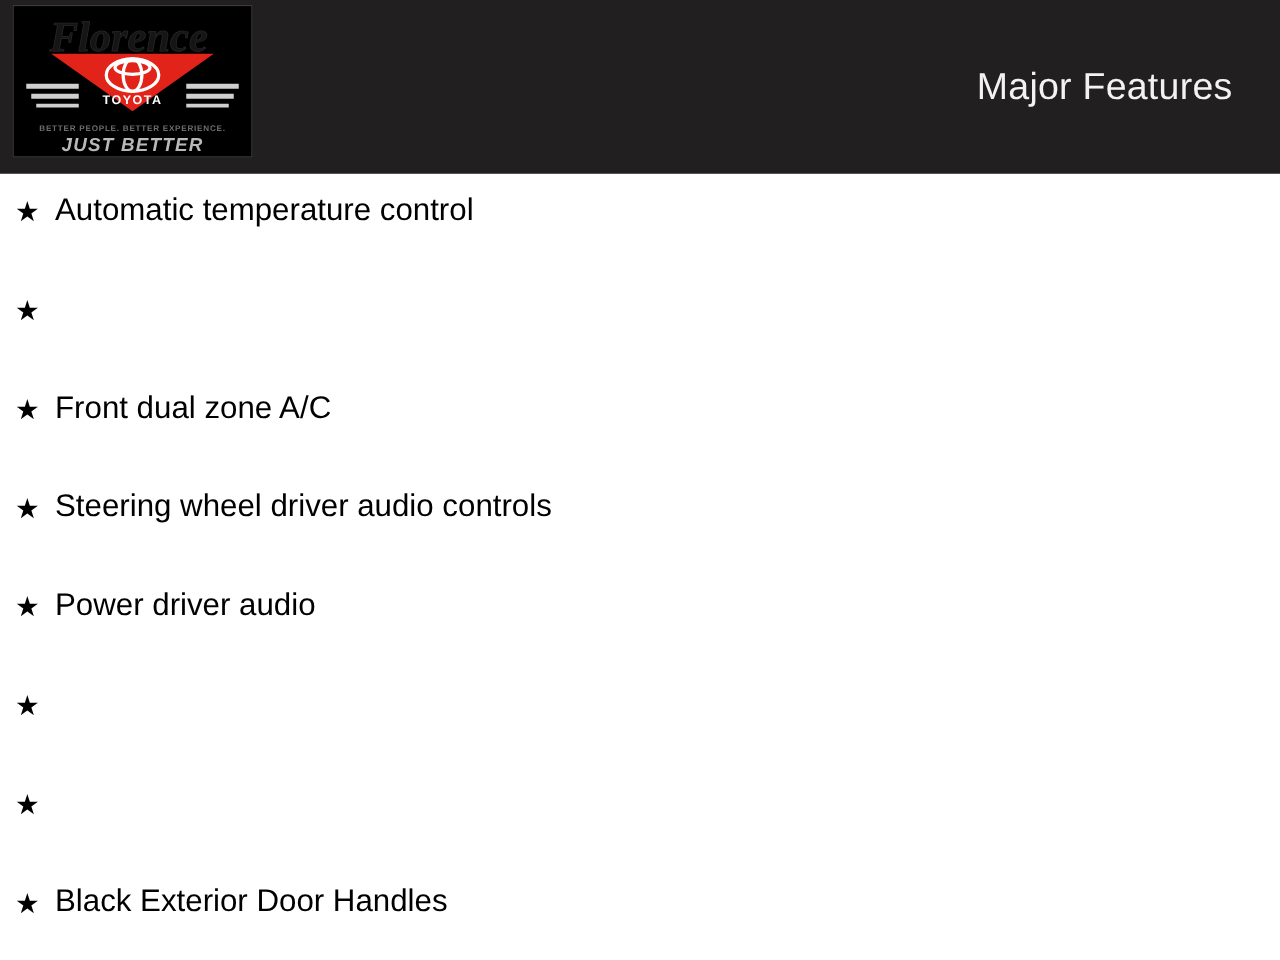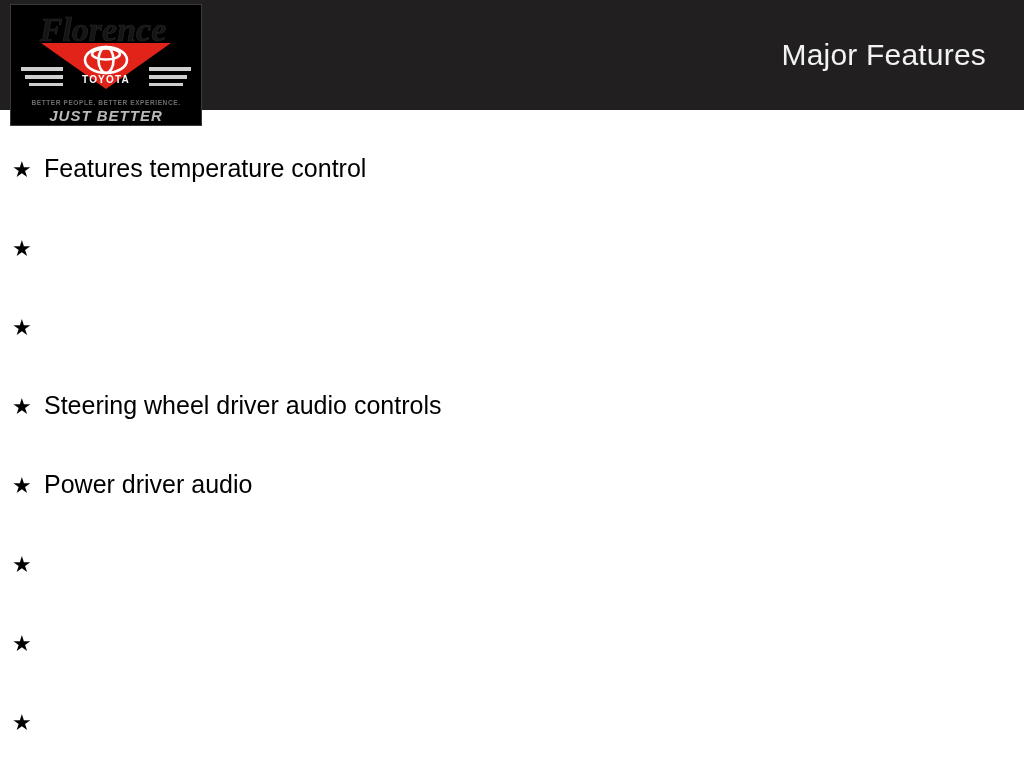--- a/index.html
+++ b/index.html
@@ -20,21 +20,21 @@
     height: 768px;
     background: #ffffff;
   }
 
   
   .header {
     position: absolute;
     top: 0;
     left: 0;
     width: 1024px;
-    height: 110px;
+    height: 139px;
     background: #211f20;
     display: flex;
     align-items: center;
     justify-content: flex-end;
   }
 
   .header-title {
     color: #f2f2f2;
     font-size: 30px;
     font-weight: 400;
@@ -130,29 +130,30 @@
 
       <text x="95" y="100" text-anchor="middle" fill="#6e6e6e" font-family="Liberation Sans, sans-serif" font-size="6.5" font-weight="bold" letter-spacing="0.6">BETTER PEOPLE. BETTER EXPERIENCE.</text>
       <text x="95" y="116" text-anchor="middle" fill="#b9b9b9" font-family="Liberation Sans, sans-serif" font-size="15" font-style="italic" font-weight="bold" letter-spacing="1">JUST BETTER</text>
     </svg>
   </div>
 
   <div class="content">
 
     <div class="bullet-row">
       <span class="bullet-star">★</span>
-      <span class="bullet-text">Features temperature control</span>
+      <span class="bullet-text">Automatic temperature control</span>
     </div>
 
     <div class="bullet-row">
       <span class="bullet-star">★</span>
     </div>
 
     <div class="bullet-row">
       <span class="bullet-star">★</span>
+      <span class="bullet-text">Front dual zone A/C</span>
     </div>
 
     <div class="bullet-row">
       <span class="bullet-star">★</span>
       <span class="bullet-text">Steering wheel driver audio controls</span>
     </div>
 
     <div class="bullet-row">
       <span class="bullet-star">★</span>
       <span class="bullet-text">Power driver audio</span>
@@ -161,16 +162,17 @@
     <div class="bullet-row">
       <span class="bullet-star">★</span>
     </div>
 
     <div class="bullet-row">
       <span class="bullet-star">★</span>
     </div>
 
     <div class="bullet-row">
       <span class="bullet-star">★</span>
+      <span class="bullet-text">Black Exterior Door Handles</span>
     </div>
 
   </div>
 </div>
 
 </body></html>

